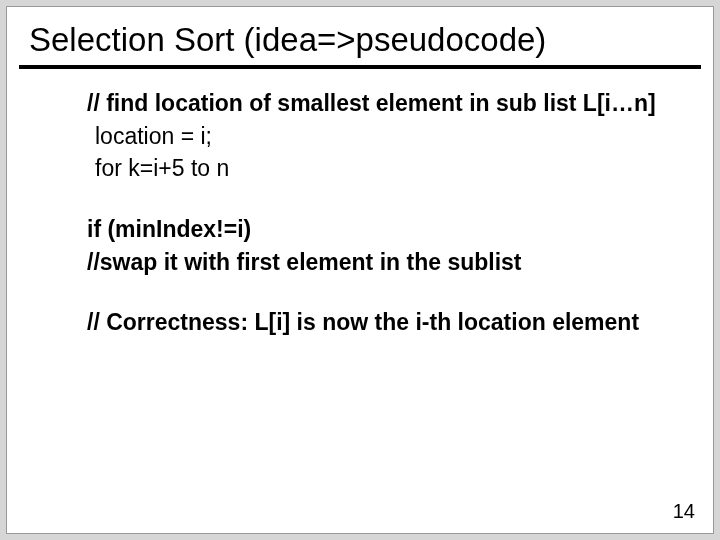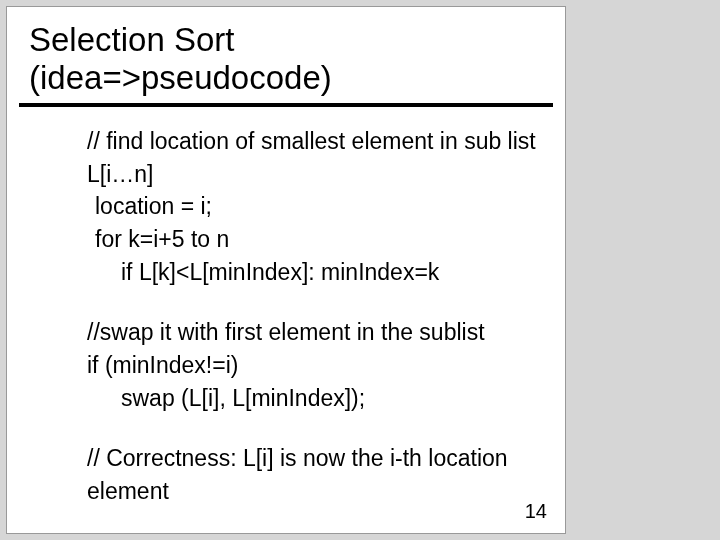--- a/index.html
+++ b/index.html
@@ -4,21 +4,21 @@
 <style>
   * { margin: 0; padding: 0; box-sizing: border-box; }
   html, body { width: 720px; height: 540px; overflow: hidden; }
   body {
     background: #d6d6d6;
     font-family: Arial, Helvetica, sans-serif;
     padding: 6px;
   }
   .slide {
     background: #ffffff;
-    width: 560px;
+    width: 708px;
     height: 528px;
     border: 1px solid #999;
     position: relative;
     padding: 12px 22px 20px 22px;
   }
   .title {
     font-size: 33px;
     color: #000;
     letter-spacing: 0px;
     margin-bottom: 6px;
@@ -28,21 +28,21 @@
     height: 4px;
     background: #000;
     margin: 0 -10px 18px -10px;
   }
   .code {
     font-size: 23px;
     color: #000;
     line-height: 1.42;
   }
   .lvl0 { margin-left: 14px; }
-  .lvl1 { margin-left: 58px; }
+  .lvl1 { margin-left: 58px; font-weight: bold; }
   .lvl1b { margin-left: 66px; }
   .lvl2 { margin-left: 92px; }
   .gap { height: 28px; }
   .pagenum {
     position: absolute;
     bottom: 10px;
     right: 18px;
     font-size: 20px;
     color: #000;
   }
@@ -50,22 +50,20 @@
 </head>
 <body>
 
 <div class="slide">
   <div class="title">Selection Sort (idea=&gt;pseudocode)</div>
   <div class="rule"></div>
   <div class="code">
     <div class="lvl1">// find location of smallest element in sub list L[i…n]</div>
     <div class="lvl1b">location = i;</div>
     <div class="lvl1b">for k=i+5 to n</div>
-    <div class="lvl2">if L[k]&lt;L[minIndex]: minIndex=k</div>
     <div class="gap"></div>
+    <div class="lvl1">if (minIndex!=i)</div>
     <div class="lvl1">//swap it with first element in the sublist</div>
-    <div class="lvl1">if (minIndex!=i)</div>
-    <div class="lvl2">swap (L[i], L[minIndex]);</div>
     <div class="gap"></div>
     <div class="lvl1">// Correctness: L[i] is now the i-th location element</div>
   </div>
   <div class="pagenum">14</div>
 </div>
 
 </body></html>

